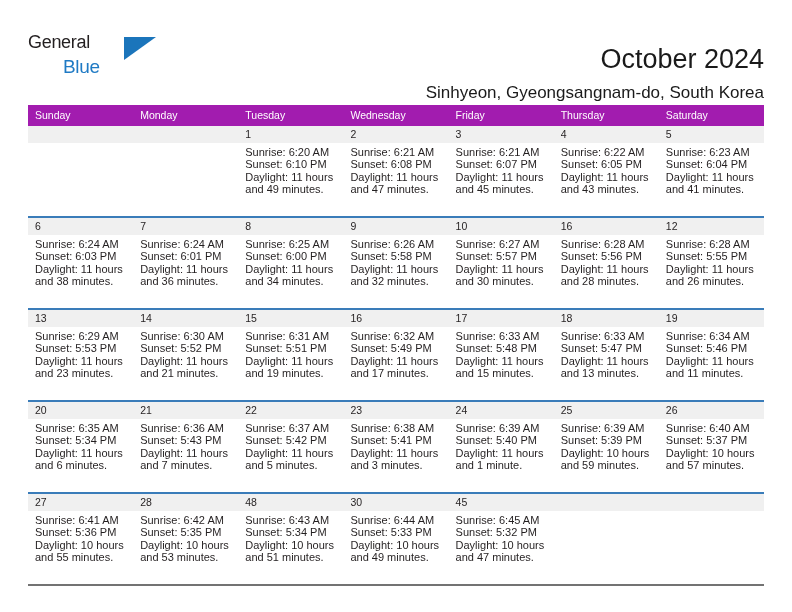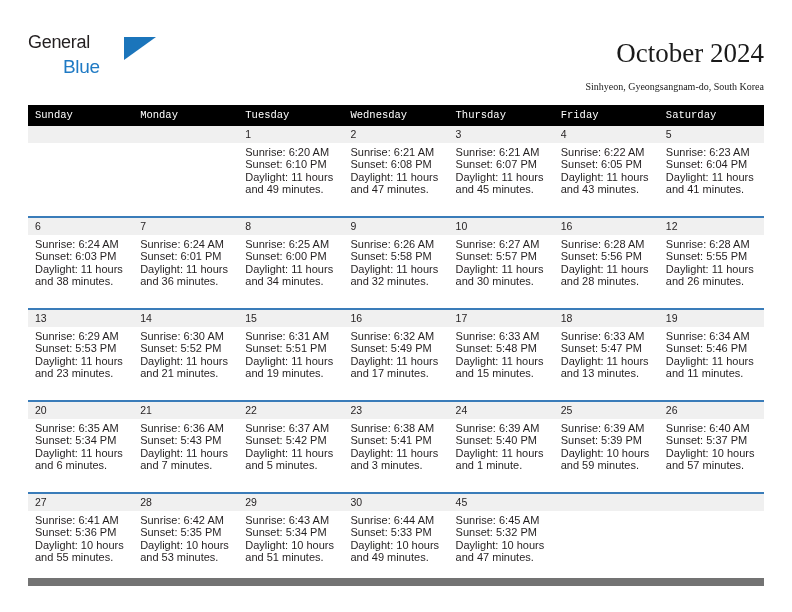--- a/index.html
+++ b/index.html
@@ -63,74 +63,72 @@
     top: 5px;
     width: 0;
     height: 0;
     border-left: 32px solid #1b75bb;
     border-bottom: 23px solid transparent;
   }
 
   .title-block {
     position: absolute;
     right: 0;
-    top: 10px;
+    top: 16px;
     text-align: right;
-    font-family: Liberation Serif, serif;
   }
   .cal-title {
     font-size: 27px;
     color: #1a1a1a;
     line-height: 34px;
     white-space: nowrap;
     font-weight: normal;
     margin: 0;
   }
   .cal-subtitle {
-    font-size: 10px;
+    font-size: 17px;
     color: #1a1a1a;
     line-height: 22px;
     margin-top: 6px;
     white-space: nowrap;
     text-align: center;
   }
 
   
   .calendar {
     position: absolute;
     left: 28px;
     top: 105px;
     width: 736px;
   }
 
   .dow-row {
     display: flex;
-    background: #000000;
+    background: #a21caf;
     height: 21px;
-    font-family: Liberation Mono, monospace;
   }
   .dow-cell {
     flex: 1 1 0;
     color: #ffffff;
     font-size: 10.5px;
     line-height: 21px;
     padding-left: 7px;
     box-sizing: border-box;
     white-space: nowrap;
     overflow: hidden;
   }
 
   .week {
     display: flex;
     height: 92px;
     border-bottom: 2px solid #3a7cb9;
     box-sizing: border-box;
   }
   .week:last-child {
-    border-bottom: 8px solid #737373;
+    border-bottom: 2px solid #737373;
   }
 
   .day-cell {
     flex: 1 1 0;
     box-sizing: border-box;
     position: relative;
     overflow: hidden;
     background: #ffffff;
   }
 
@@ -176,22 +174,22 @@
     </div>
 
   </div>
 
   <div class="calendar">
     <div class="dow-row">
         <div class="dow-cell">Sunday</div>
         <div class="dow-cell">Monday</div>
         <div class="dow-cell">Tuesday</div>
         <div class="dow-cell">Wednesday</div>
+        <div class="dow-cell">Friday</div>
         <div class="dow-cell">Thursday</div>
-        <div class="dow-cell">Friday</div>
         <div class="dow-cell">Saturday</div>
       </div>
     <div id="weeks-container">
         <div class="week">
           <div class="day-cell empty">
             <div class="daynum-band"></div>
           </div>
           <div class="day-cell empty">
             <div class="daynum-band"></div>
           </div>
@@ -449,21 +447,21 @@
           <div class="day-cell">
             <div class="daynum-band">28</div>
             <div class="detail">
               <div>Sunrise: 6:42 AM</div>
               <div>Sunset: 5:35 PM</div>
               <div>Daylight: 10 hours</div>
               <div>and 53 minutes.</div>
             </div>
           </div>
           <div class="day-cell">
-            <div class="daynum-band">29</div>
+            <div class="daynum-band">48</div>
             <div class="detail">
               <div>Sunrise: 6:43 AM</div>
               <div>Sunset: 5:34 PM</div>
               <div>Daylight: 10 hours</div>
               <div>and 51 minutes.</div>
             </div>
           </div>
           <div class="day-cell">
             <div class="daynum-band">30</div>
             <div class="detail">

